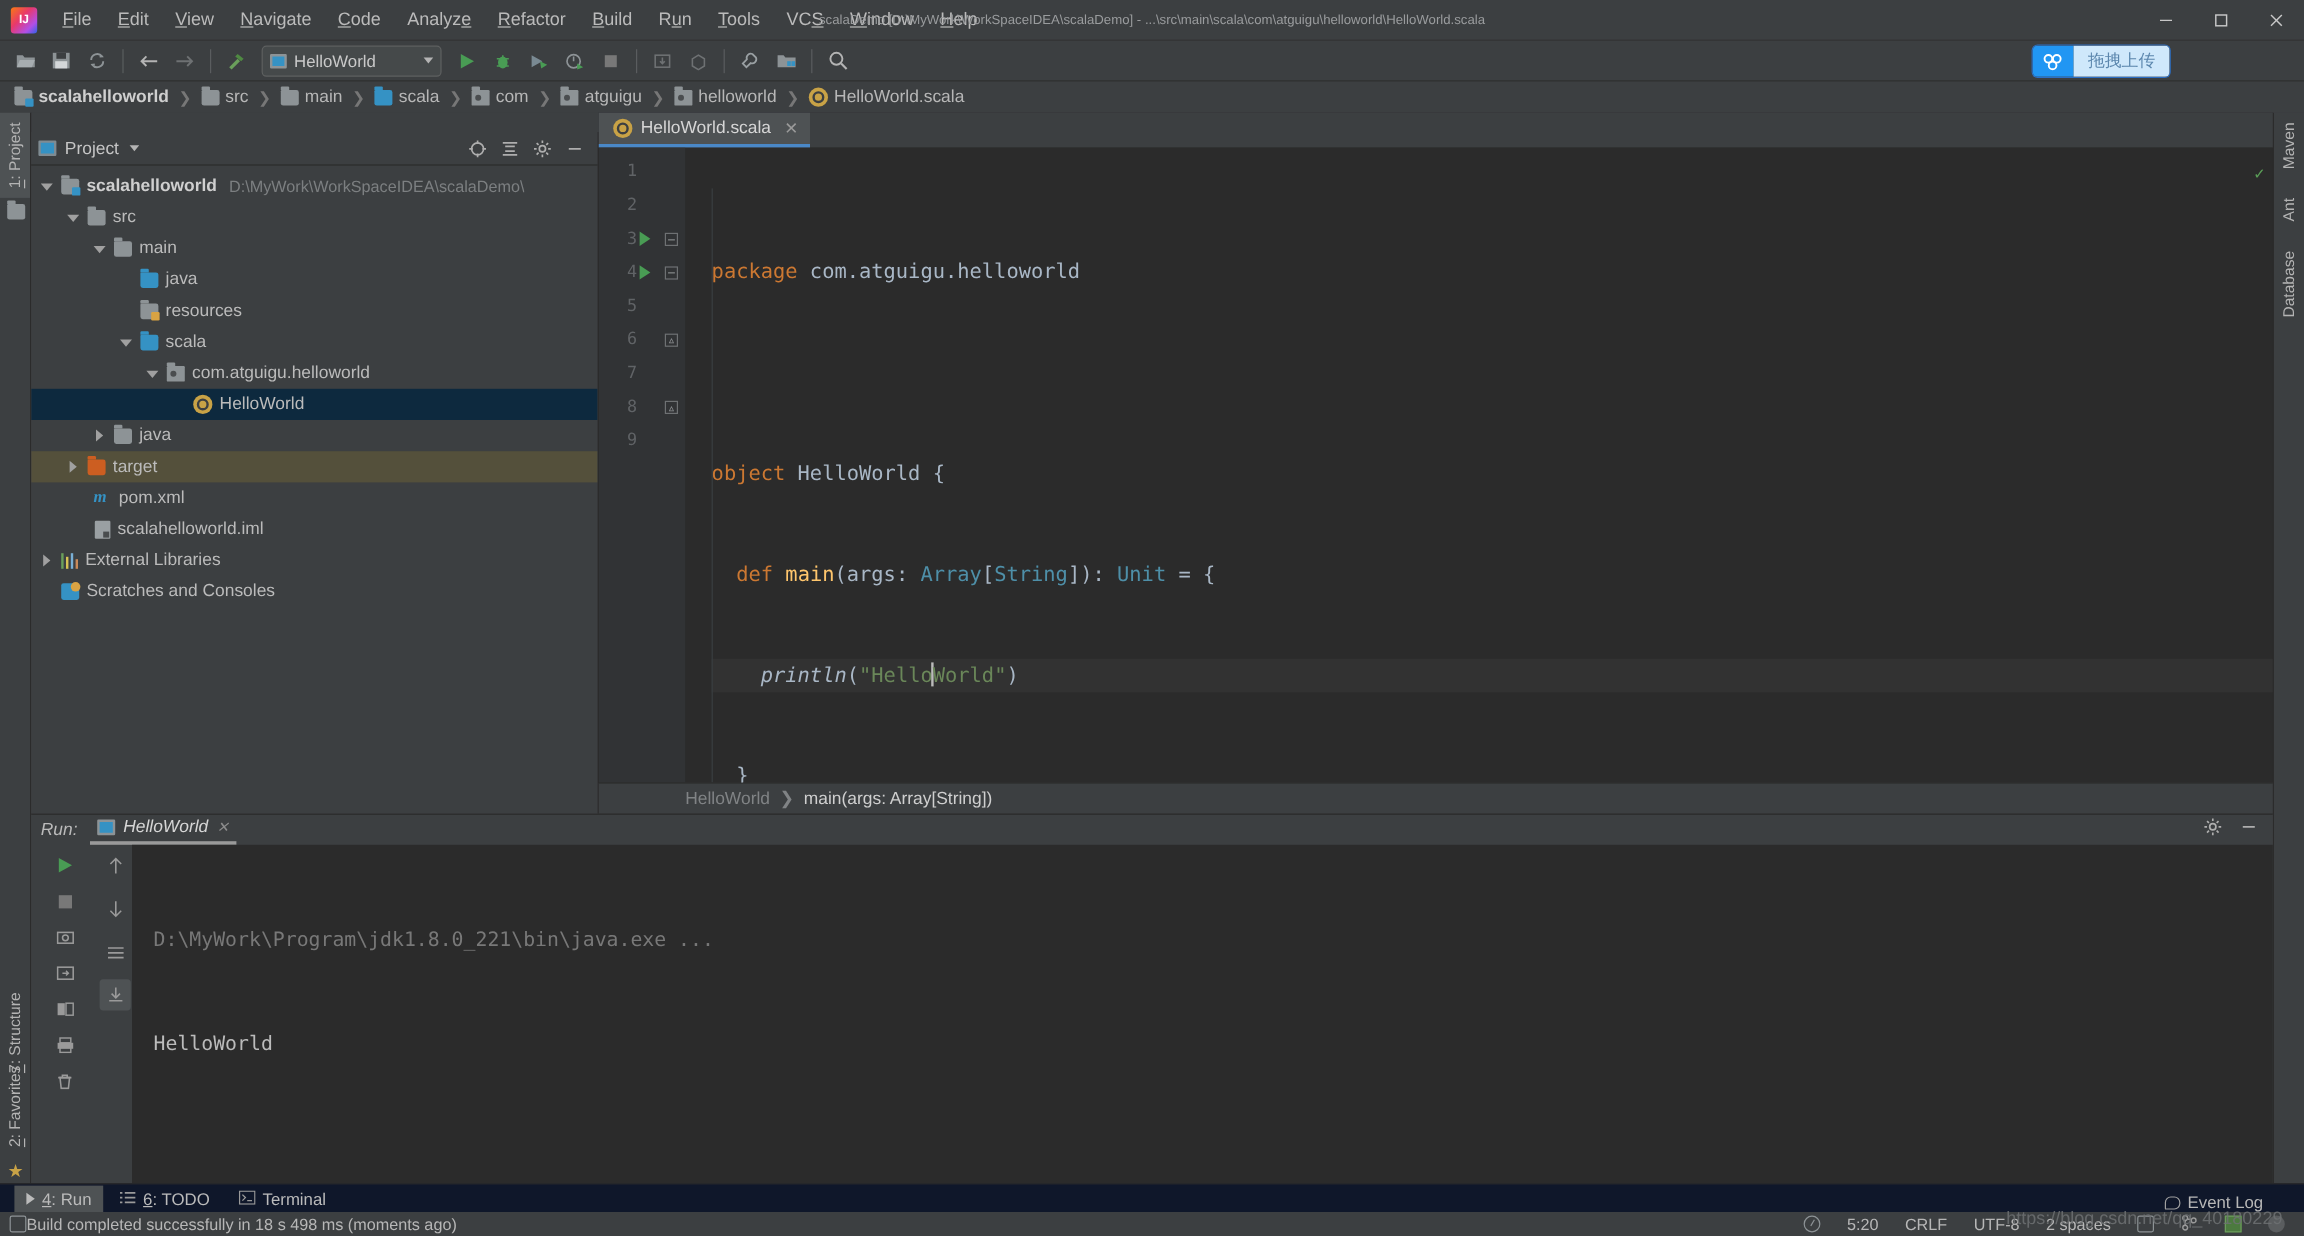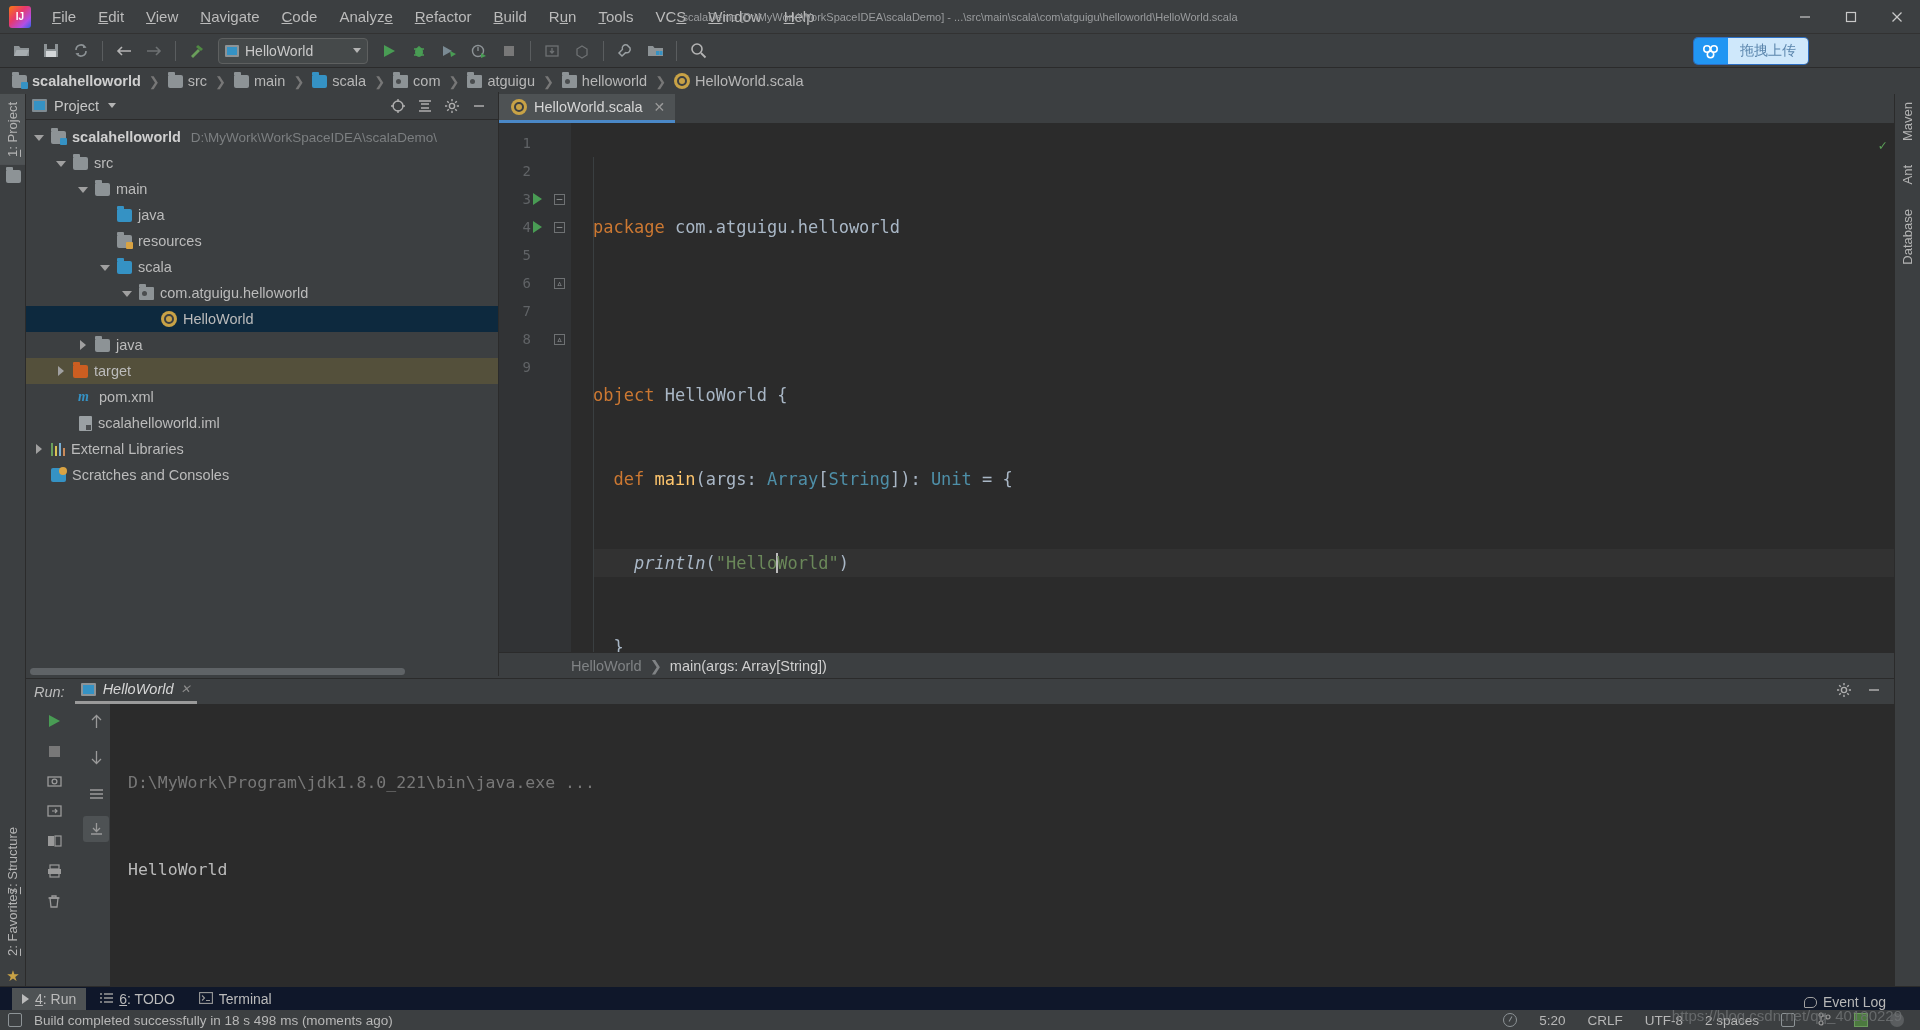--- a/index.html
+++ b/index.html
@@ -123,21 +123,21 @@
   .strip-ico { width: 26px; height: 24px; display: flex; align-items: center; justify-content: center; color: #999; }
 
   
   .right-strip {
     position: absolute; top: 94px; right: 0; width: 26px; bottom: 42px;
     background: #3c3f41; border-left: 1px solid #2b2b2b;
   }
 
   
   .project-panel {
-    position: absolute; top: 92px; left: 26px; width: 473px; height: 584px;
+    position: absolute; top: 110px; left: 26px; width: 473px; height: 584px;
     background: #3c3f41; border-right: 1px solid #2b2b2b; display: flex; flex-direction: column;
   }
   .pp-header {
     height: 28px; display: flex; align-items: center; padding: 0 6px; gap: 7px;
     border-bottom: 1px solid #2b2b2b;
   }
   .pp-title { font-size: 14.5px; color: #c6c6c6; }
   .pp-head-icons { margin-left: auto; display: flex; align-items: center; gap: 9px; padding-right: 4px; }
   .pp-head-icons .hi { width: 18px; height: 18px; display: flex; align-items: center; justify-content: center; color: #aeaeae; }
   .proj-icon { width: 15px; height: 13px; border: 2px solid #7f8b92; background: #3592c4; border-radius: 1px; }
@@ -248,21 +248,21 @@
   .btab.active { background: #4e5254; }
   .btab u { text-decoration: underline; }
   .btab .play-sm { width: 0; height: 0; border-top: 5px solid transparent; border-bottom: 5px solid transparent; border-left: 7px solid #bbbbbb; }
 
   
   .statusbar {
     position: absolute; bottom: 0; left: 0; width: 1920px; height: 20px;
     background: #3c3f41; display: flex; align-items: center; font-size: 13.5px; color: #b7b7b7;
     padding: 0 8px; gap: 10px;
   }
-  .sb-left { display: flex; align-items: center; gap: 12px; }
+  .sb-left { display: flex; align-items: center; gap: 0; }
   .sb-right { margin-left: auto; display: flex; align-items: center; gap: 22px; padding-right: 8px; }
   .sb-ico { width: 14px; height: 14px; border: 1px solid #8d9396; border-radius: 2px; }
   .sb-circ { width: 14px; height: 14px; border: 1px solid #8d9396; border-radius: 50%; position: relative; }
   .sb-circ::after { content: ""; position: absolute; left: 6px; top: 2px; width: 1px; height: 6px; background: #8d9396; transform: rotate(30deg); }
   .eventlog {
     position: absolute; right: 34px; bottom: 20px; display: flex; align-items: center; gap: 6px;
     font-size: 14px; color: #b7b7b7;
   }
   .eventlog .bubble { width: 13px; height: 11px; border: 1px solid #a0a0a0; border-radius: 5px 5px 5px 1px; }
   .watermark {

